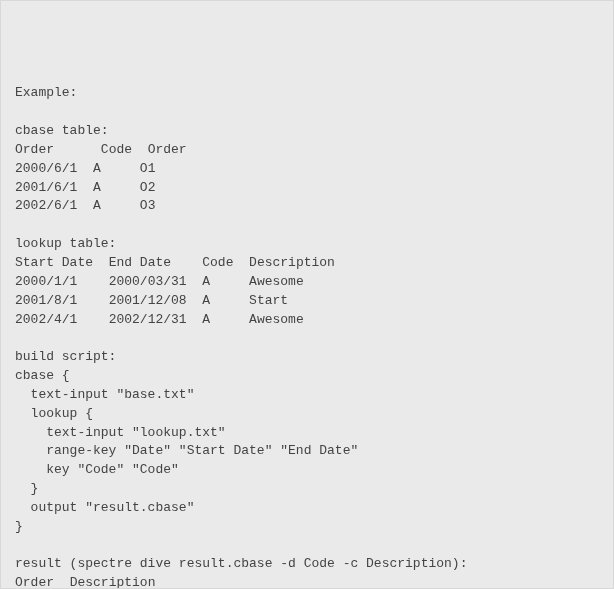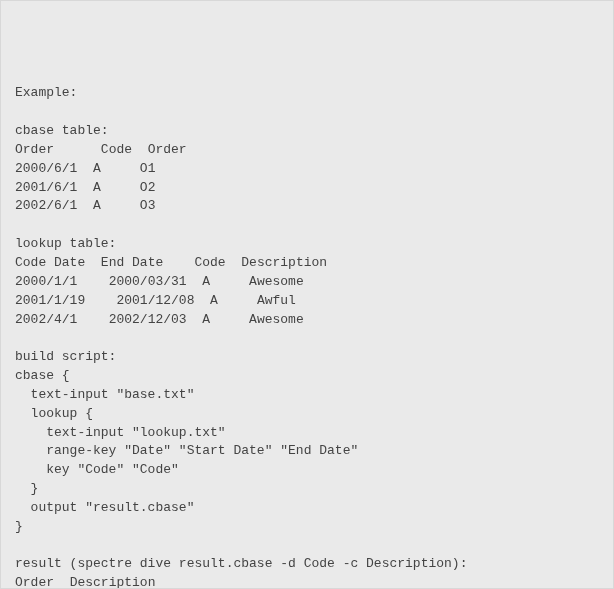--- a/index.html
+++ b/index.html
@@ -31,24 +31,24 @@
 
 <div class="content"><span>Example:</span>
 
 <span>cbase table:</span>
 <span><span>Order</span>      <span>Code</span>  <span>Order</span></span>
 <span><span>2000/6/1</span>  <span>A</span>     <span>O1</span></span>
 <span><span>2001/6/1</span>  <span>A</span>     <span>O2</span></span>
 <span><span>2002/6/1</span>  <span>A</span>     <span>O3</span></span>
 
 <span>lookup table:</span>
-<span><span>Code Date</span>  <span>End Date</span>    <span>Code</span>  <span>Description</span></span>
+<span><span>Start Date</span>  <span>End Date</span>    <span>Code</span>  <span>Description</span></span>
 <span><span>2000/1/1</span>    <span>2000/03/31</span>  <span>A</span>     <span>Awesome</span></span>
-<span><span>2001/1/19</span>    <span>2001/12/08</span>  <span>A</span>     <span>Awful</span></span>
-<span><span>2002/4/1</span>    <span>2002/12/03</span>  <span>A</span>     <span>Awesome</span></span>
+<span><span>2001/8/1</span>    <span>2001/12/08</span>  <span>A</span>     <span>Start</span></span>
+<span><span>2002/4/1</span>    <span>2002/12/31</span>  <span>A</span>     <span>Awesome</span></span>
 
 <span>build script:</span>
 <span>cbase {</span>
 <span>  text-input "base.txt"</span>
 <span>  lookup {</span>
 <span>    text-input "lookup.txt"</span>
 <span>    range-key "Date" "Start Date" "End Date"</span>
 <span>    key "Code" "Code"</span>
 <span>  }</span>
 <span>  output "result.cbase"</span>

